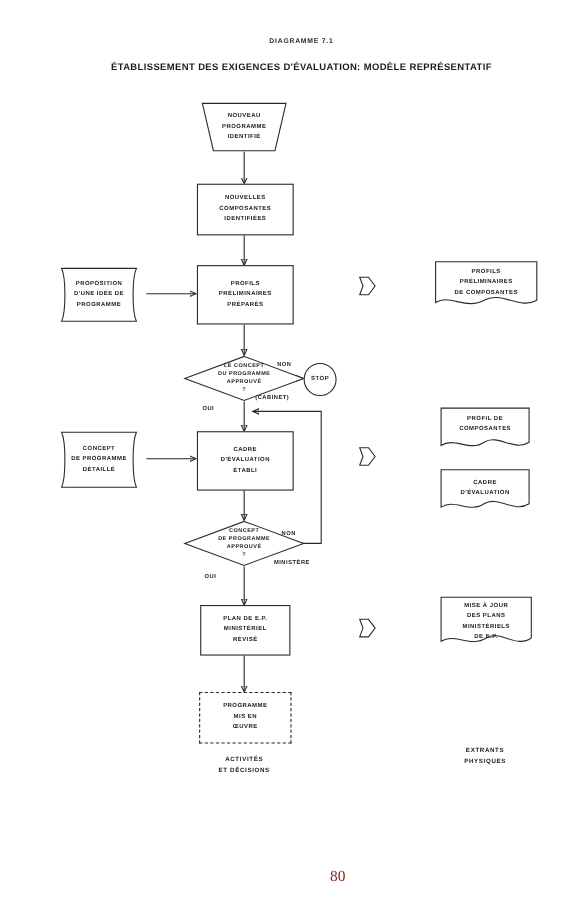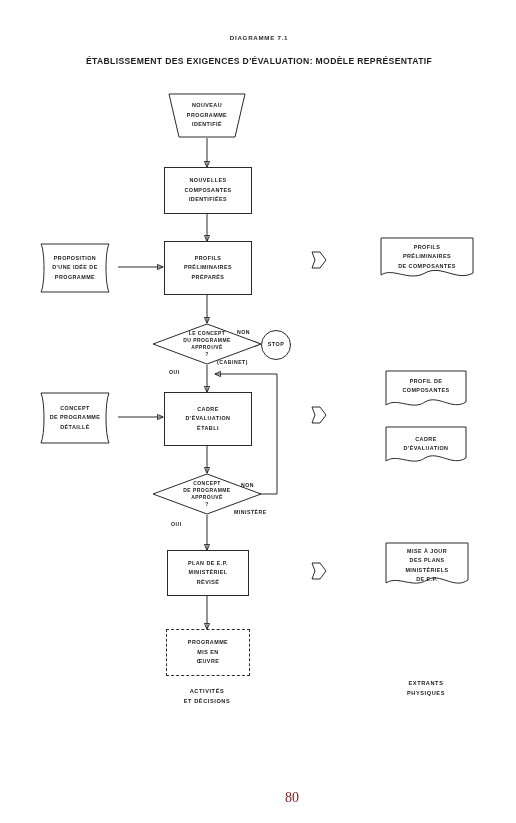--- a/index.html
+++ b/index.html
@@ -1,19 +1,19 @@
 <!DOCTYPE html>
 <html><head>
 <meta charset="utf-8">
 <style>
   html,body{margin:0;padding:0;background:#ffffff;}
   body{width:516px;height:823px;position:relative;overflow:hidden;
        font-family:"Liberation Sans","DejaVu Sans",sans-serif;color:#111;}
 
-  .page{position:absolute;left:1px;top:0;width:456px;height:823px;background:#fff;}
+  .page{position:absolute;left:16px;top:0;width:456px;height:823px;background:#fff;}
 
   
   .diag-no{
     position:absolute;left:0;top:34px;width:516px;text-align:center;
     font-size:6.2px;font-weight:bold;letter-spacing:.7px;color:#2b2b2b;
   }
   .diag-title{
     position:absolute;left:0;top:56px;width:516px;text-align:center;
     font-size:8.6px;font-weight:bold;letter-spacing:.35px;color:#1c1c1c;
   }

